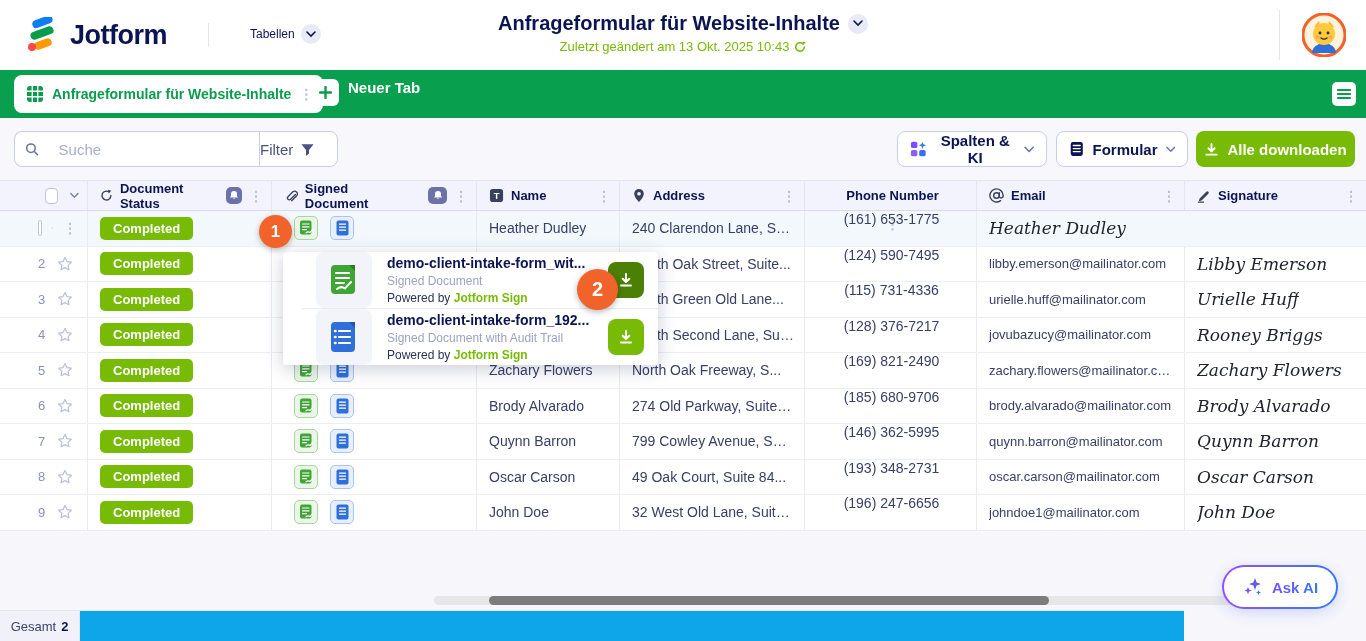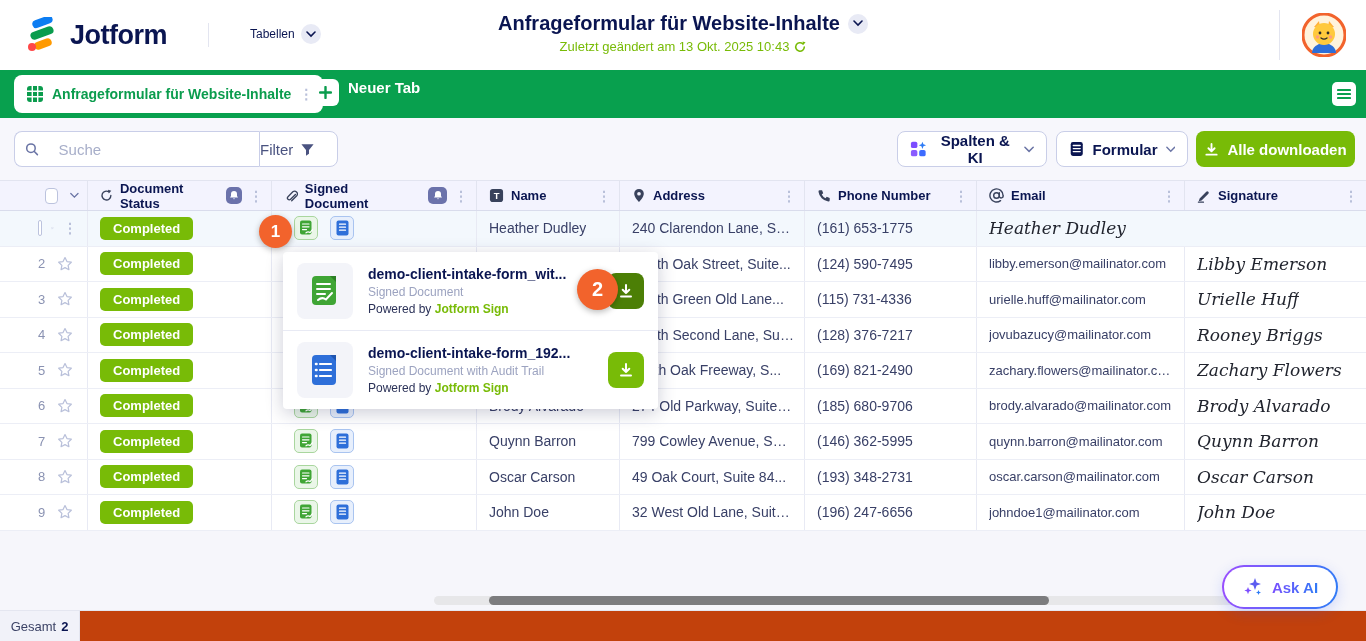--- a/index.html
+++ b/index.html
@@ -45,21 +45,21 @@
   .tb-btn { position:absolute; top:13px; height:36px; background:#fff; border:1px solid #C9CEE8; border-radius:8px; display:flex; align-items:center; gap:8px; padding:0 12px; font-size:15px; font-weight:bold; color:#0A1551; cursor:pointer; }
   .tb-btn.cols { left:897px; width:150px; }
   .tb-btn.form { left:1056px; width:132px; }
   .dl-btn { position:absolute; left:1196px; top:13px; width:159px; height:36px; background:#78BB07; border-radius:8px; border:none; display:flex; align-items:center; justify-content:center; gap:8px; color:#fff; font-size:15px; font-weight:bold; cursor:pointer; font-family:"Liberation Sans",sans-serif; }
 
   
   .grid { position:absolute; left:0; top:180px; width:1366px; }
   .thead { display:flex; height:31px; background:#F3F3FE; border-top:1px solid #E2E4F0; border-bottom:1px solid #D9DCEC; }
   .th { display:flex; align-items:center; gap:7px; padding:0 8px 0 12px; border-right:1px solid #E2E4F0; font-size:13px; font-weight:bold; color:#0A1551; }
   .th .spacer { flex:1; }
-  .c0{width:88px;} .c1{width:184px;} .c2{width:205px;} .c3{width:143px;} .c4{width:185px;} .c5{width:172px;} .c6{width:208px;} .c7{width:181px; border-right:none;}
+  .c0{width:88px;} .c1{width:184px;} .c2{width:205px;} .c3{width:143px;} .c4{width:185px;} .c5{width:172px;flex-direction:column;} .c6{width:208px;} .c7{width:181px; border-right:none;}
   .bell-badge { width:19px; height:17px; border-radius:5px; background:#6B72AB; display:flex; align-items:center; justify-content:center; }
   .row { display:flex; height:35.5px; background:#fff; border-bottom:1px solid #ECEEF6; }
   .row.first { background:#F3F8FD; }
   .td { display:flex; align-items:center; padding:0 10px 0 12px; border-right:1px solid #E8EAF4; overflow:hidden; white-space:nowrap; font-size:14px; color:#394067; }
   .td.c7 { border-right:none; }
   .td .ellip { overflow:hidden; text-overflow:ellipsis; white-space:nowrap; }
   .gutter { display:flex; align-items:center; gap:9px; padding-left:38px; }
   .rownum { font-size:13px; color:#8A92B2; min-width:10px; }
   .row .cbx { display:none; }
   .row.first .cbx { display:block; }
@@ -69,21 +69,21 @@
   .badge { background:#78BB07; color:#fff; font-size:13px; font-weight:bold; border-radius:5px; padding:4px 13px; }
   .docicons { display:flex; gap:12px; padding-left:10px; }
   .docicon { width:24px; height:24px; border-radius:5px; display:flex; align-items:center; justify-content:center; cursor:pointer; }
   .docicon.green { background:#EAF6E8; border:1px solid #A9D69E; }
   .docicon.blue { background:#E7EFFC; border:1px solid #A9C4F0; }
   .email-cell { font-size:13px; }
   .sig-cell { font-family:"DejaVu Serif", serif; font-style:italic; font-size:17px; color:#21242E; }
 
   
   .popup { position:absolute; left:283px; top:252px; width:375px; background:#fff; border-radius:4px; box-shadow:0 4px 18px rgba(21,28,74,0.22); z-index:5; }
-  .pop-item { display:flex; align-items:center; gap:15px; padding:11px 14px; }
+  .pop-item { display:flex; align-items:center; gap:15px; padding:0 14px;margin-left:19px; }
   .pop-item + .pop-item { border-top:1px solid #E8EAF4; }
   .pop-tile { width:56px; height:56px; border-radius:8px; background:#F3F4F9; display:flex; align-items:center; justify-content:center; flex:none; }
   .pop-text { flex:1; min-width:0; }
   .pop-title { font-size:14px; font-weight:bold; color:#0A1551; white-space:nowrap; overflow:hidden; text-overflow:ellipsis; }
   .pop-sub { font-size:12px; color:#9CA3C0; margin-top:3px; }
   .pop-powered { font-size:12px; color:#2B3258; margin-top:3px; }
   .pop-powered .brand { color:#78BB07; font-weight:bold; }
   .pop-dl { width:36px; height:36px; border-radius:8px; border:none; display:flex; align-items:center; justify-content:center; cursor:pointer; flex:none; }
   .pop-dl.dark { background:#4C7F06; }
   .pop-dl.lime { background:#78BB07; }
@@ -91,21 +91,21 @@
   
   .marker { position:absolute; border-radius:50%; background:#F2632C; color:#fff; font-weight:bold; display:flex; align-items:center; justify-content:center; z-index:6; box-shadow:0 2px 6px rgba(0,0,0,.28); }
   .marker.m1 { left:259px; top:215px; width:33px; height:33px; font-size:17px; }
   .marker.m2 { left:577px; top:269px; width:41px; height:41px; font-size:20px; }
 
   
   .hscroll-track { position:absolute; left:434px; top:596px; width:812px; height:9px; border-radius:5px; background:#E7E7E9; }
   .hscroll-thumb { position:absolute; left:489px; top:596px; width:560px; height:9px; border-radius:5px; background:#7C7C7E; cursor:grab; z-index:2; }
   .askai { position:absolute; left:1222px; top:565px; width:116px; height:44px; border-radius:22px; background:linear-gradient(#fff,#fff) padding-box, linear-gradient(100deg,#9B4DFF,#2E7CF6) border-box; border:2px solid transparent; display:flex; align-items:center; justify-content:center; gap:8px; cursor:pointer; z-index:7; box-shadow:0 4px 14px rgba(46,84,246,.18); }
   .askai-label { font-size:15px; font-weight:bold; background:linear-gradient(100deg,#7C4DFF,#2E7CF6); -webkit-background-clip:text; background-clip:text; color:transparent; }
-  .bottombar { position:absolute; left:0; top:610px; width:1366px; height:31px; background:#c2410c; border-top:1px solid #E4E6F0; }
+  .bottombar { position:absolute; left:0; top:610px; width:1184px; height:31px; background:#0ea5e9; border-top:1px solid #E4E6F0; }
   .total-cell { position:absolute; left:0; top:0; width:80px; height:30px; background:#F1F2F9; border-right:1px solid #E4E6F0; display:flex; align-items:center; justify-content:center; gap:5px; font-size:13px; color:#3C4366; }
   .total-cell b { color:#0A1551; }
 </style>
 </head>
 <body>
 
 <div class="topbar">
   <div class="logo-wrap">
     <span>
       <svg width="36" height="36" viewBox="0 0 36 36">

